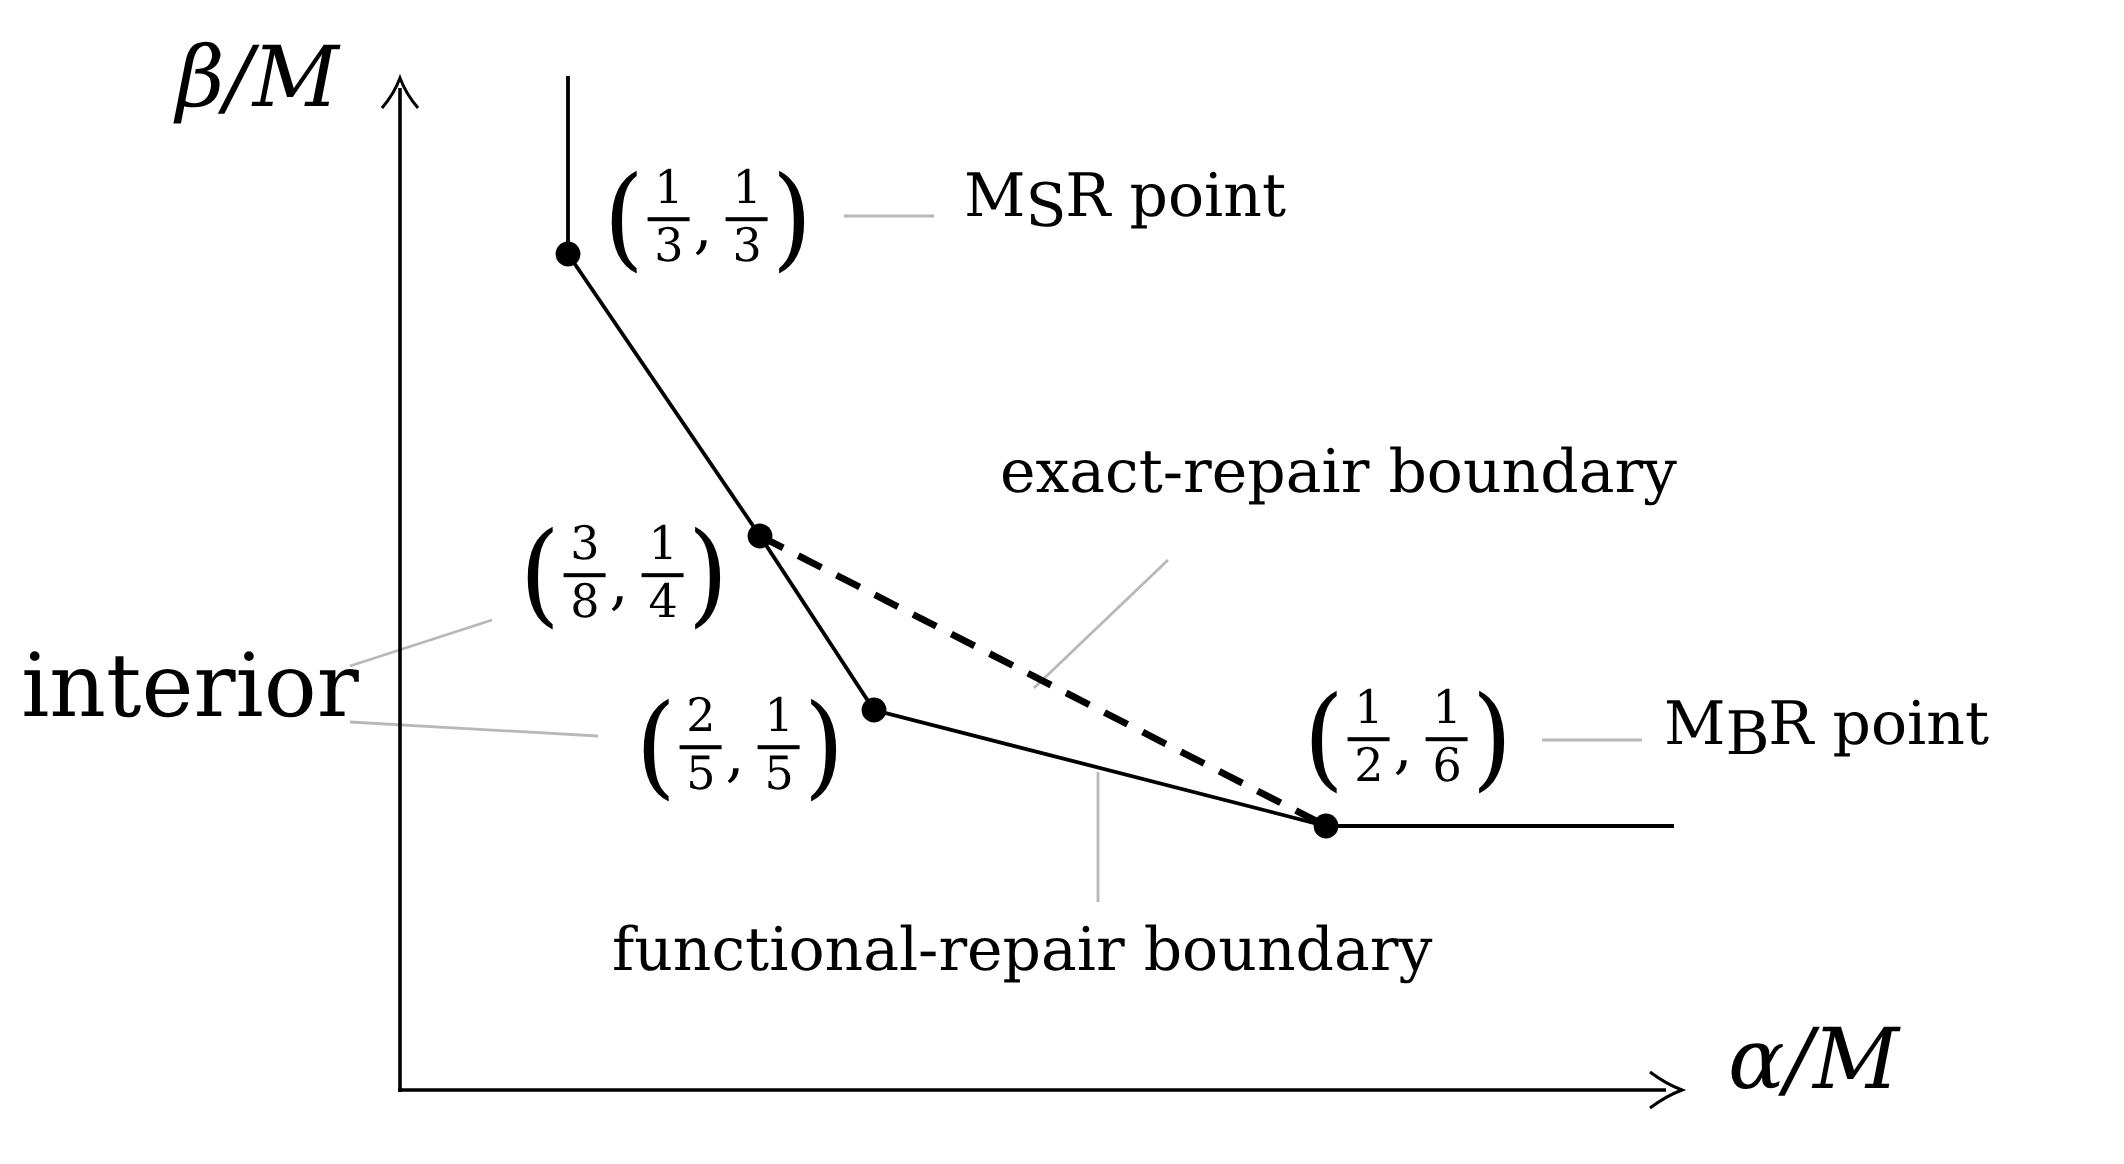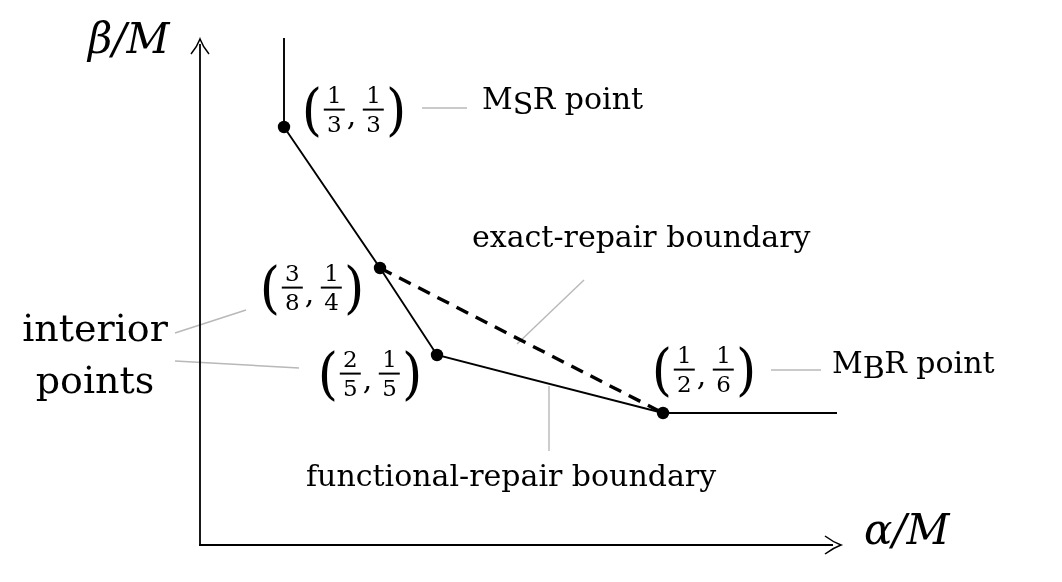--- a/index.html
+++ b/index.html
@@ -27,23 +27,24 @@
     font-size:42px;
     line-height:1.0;
     white-space:nowrap;
   }
   .lowered{position:relative;top:0.16em;letter-spacing:-0.02em;}
 
   .interior-block{
     position:absolute;
     width:170px;
     text-align:center;
-    font-size:38px;
+    font-size:44px;
     line-height:52px;
     white-space:nowrap;
+    margin-top:16px;
   }
 
   
   .coord{
     position:absolute;
     transform:translate(-50%,-50%);
     display:flex;
     align-items:center;
     white-space:nowrap;
   }
@@ -164,21 +165,20 @@
     <span class="paren">)</span>
   </div>
 
   <div class="anno" style="left:482px;top:84px">
     <span>M</span><span class="lowered">S</span><span>R point</span>
   </div>
   <div class="anno" style="left:832px;top:348px">
     <span>M</span><span class="lowered">B</span><span>R point</span>
   </div>
 
-  <div class="anno" style="left:472px;top:222px">exact-repair boundary</div>
+  <div class="anno" style="left:500px;top:222px">exact-repair boundary</div>
   <div class="anno" style="left:306px;top:461px">functional-repair boundary</div>
 
   <div class="interior-block" style="left:10px;top:302px">
     <div>interior</div>
-    <div>points</div>
   </div>
 
 </div>
 
 </body></html>

